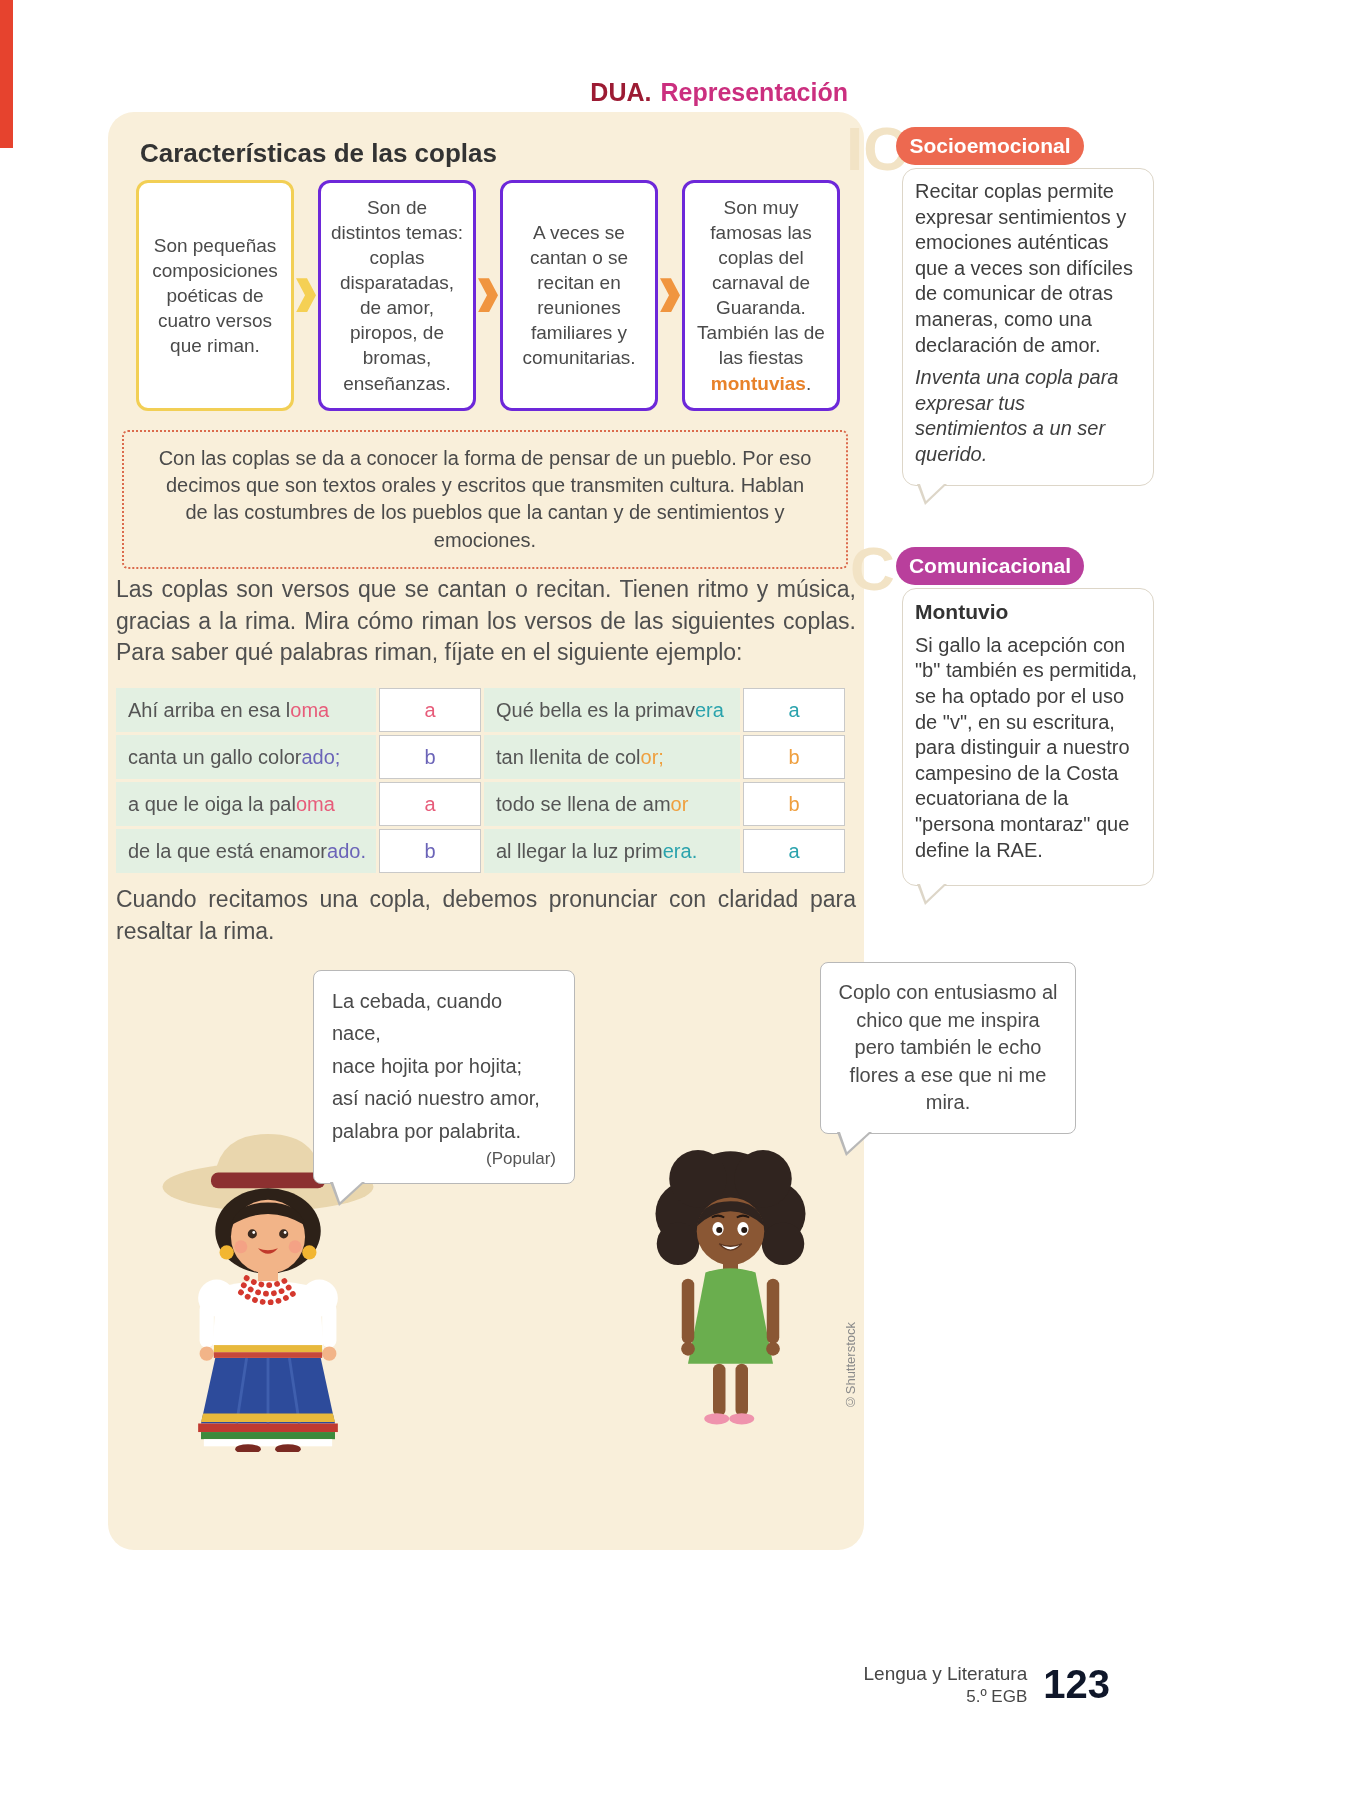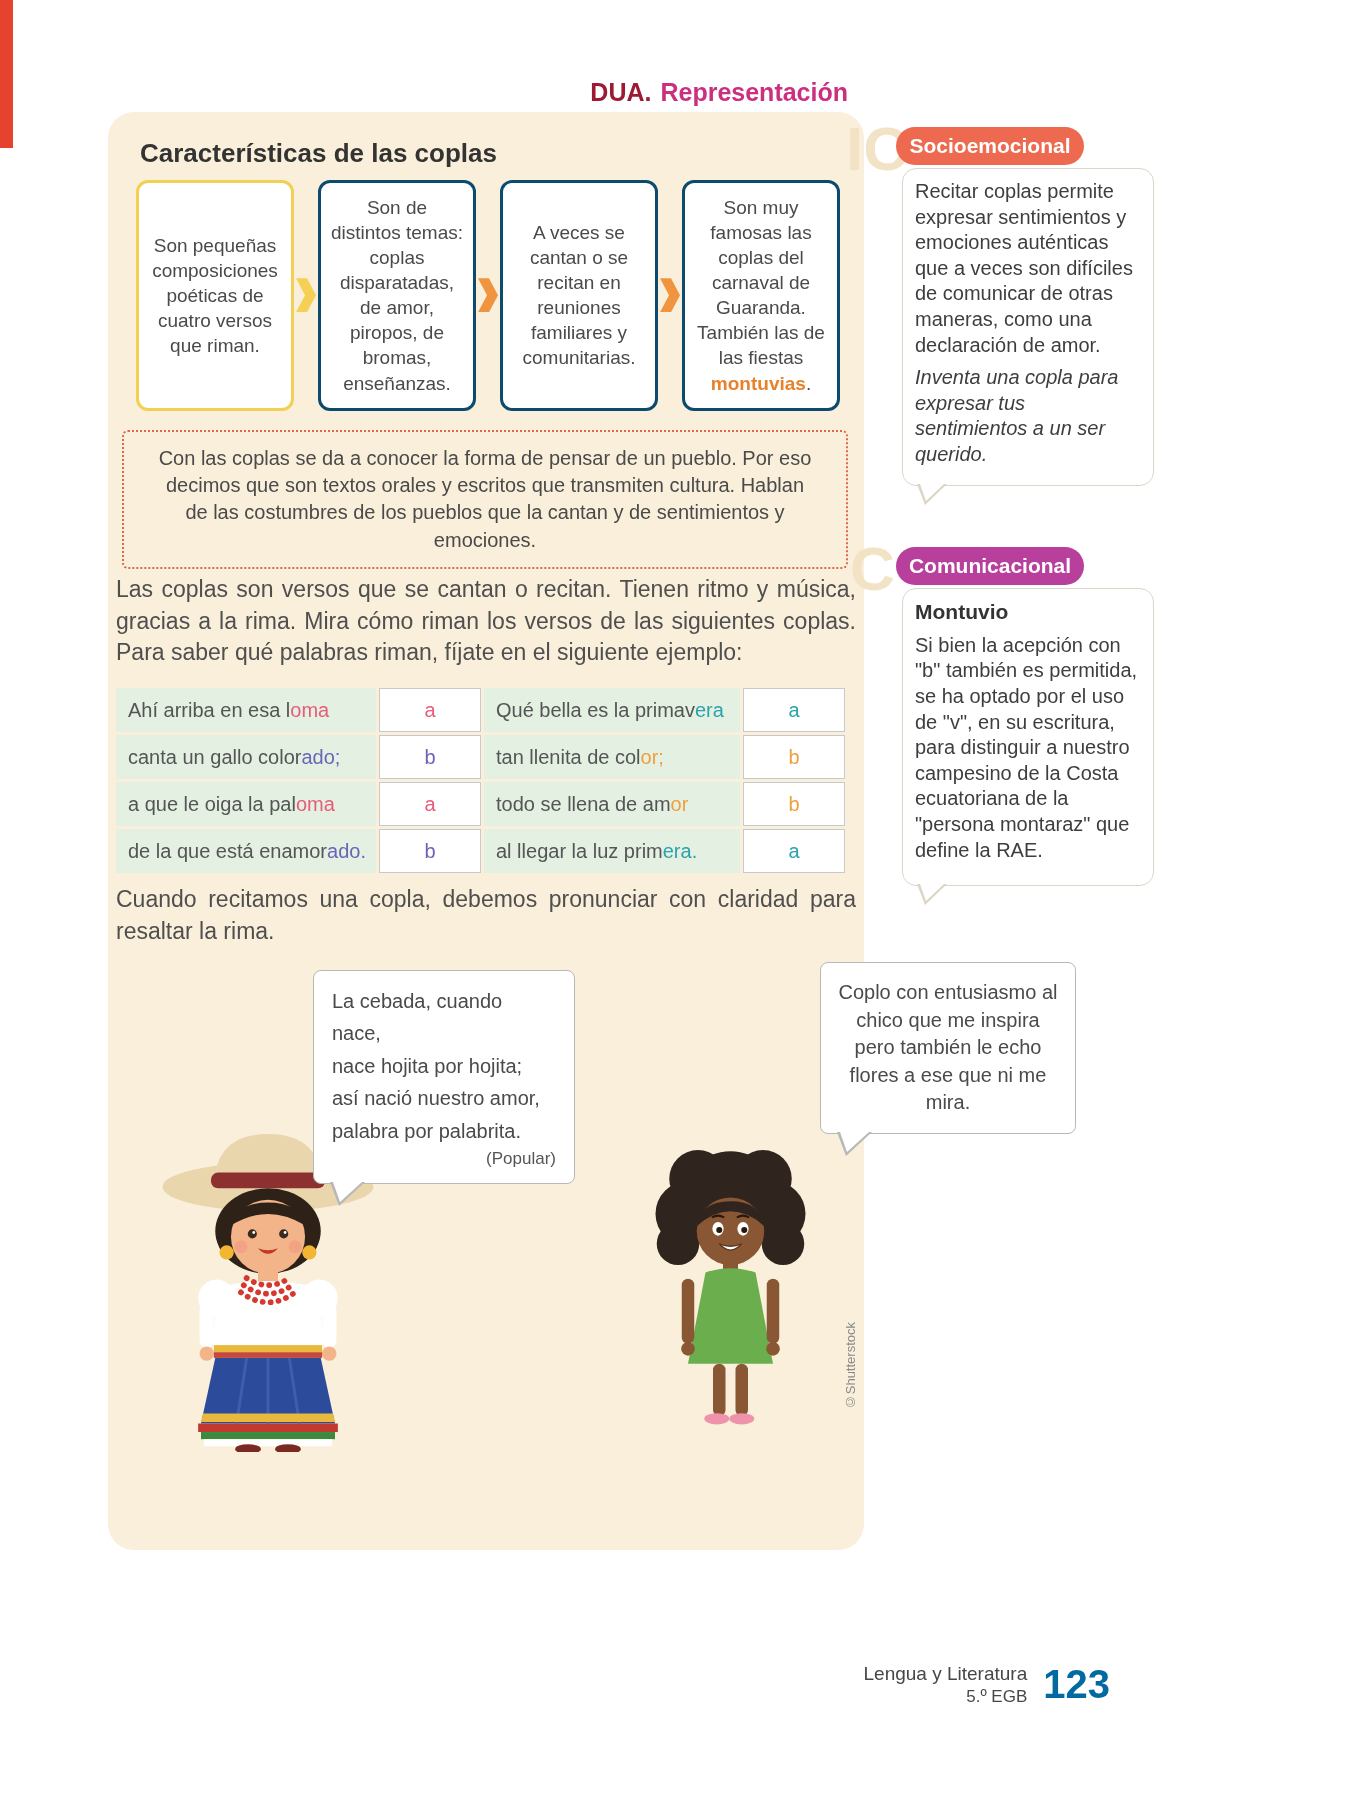--- a/index.html
+++ b/index.html
@@ -17,21 +17,21 @@
            background:#f9efda; border-radius:26px; }
 
   .title { position:absolute; left:32px; top:26px; margin:0; font-size:26px;
            font-weight:bold; color:#333333; }
 
   .cards { position:absolute; left:28px; top:68px; width:704px; display:flex; align-items:stretch; }
   .card  { flex:1 1 0; background:#ffffff; border-radius:12px; padding:12px 9px;
            display:flex; align-items:center; justify-content:center; text-align:center;
            font-size:19px; line-height:1.32; color:#4a4a4a; min-height:214px; box-sizing:border-box; }
   .card--yellow { border:3px solid #f2cf55; }
-  .card--orange { border:3px solid #0c4a6e;align-items:center; }
+  .card--orange { border:3px solid #6d28d9;align-items:center; }
   .chevron { width:20px; height:34px; align-self:center; margin:0 2px; flex:0 0 auto;
              clip-path: polygon(0 0, 55% 0, 100% 50%, 55% 100%, 0 100%, 45% 50%); }
   .chevron--yellow { background:#f5d054; }
   .chevron--orange { background:#f0953f; }
   .hl-orange { color:#e8822a; font-weight:bold; }
 
   .note-box { position:absolute; left:14px; top:318px; width:726px; box-sizing:border-box;
               border:2px dotted #db6a4c; border-radius:6px; padding:13px 34px;
               text-align:center; font-size:20px; line-height:1.36; color:#4a4a4a; }
 
@@ -85,21 +85,21 @@
   .side-box--socio  { left:870px; top:168px; min-height:288px; }
   .side-box--comuni { left:870px; top:588px; min-height:298px; }
   .side-box p { margin:0 0 7px 0; }
   .side-italic { font-style:italic; }
   .side-heading { font-weight:bold; font-size:21px; margin:0 0 6px 0; color:#333333; }
 
   .footer { position:absolute; left:760px; top:1662px; width:350px; display:flex;
             justify-content:flex-end; align-items:center; gap:16px; }
   .footer-meta { text-align:right; font-size:19px; color:#474747; line-height:1.25; }
   .footer-grade { font-size:17px; }
-  .footer-page { font-size:40px; font-weight:bold; color:#0369a1; }
+  .footer-page { font-size:40px; font-weight:bold; color:#0f172a; }
 </style>
 </head>
 <body>
 
 <div class="page">
 
   <div class="red-bar"></div>
 
   <div class="dua">
     <span class="dua-main">DUA.</span><span class="dua-sub">Representación</span>
@@ -268,21 +268,21 @@
   <div class="badge badge--socio">Socioemocional</div>
   <div class="side-box side-box--socio">
     <p>Recitar coplas permite expresar sentimientos y emociones auténticas que a veces son difíciles de comunicar de otras maneras, como una declaración de amor.</p>
     <p class="side-italic">Inventa una copla para expresar tus sentimientos a un ser querido.</p>
   </div>
 
   <div class="side-glyph glyph-comuni">C</div>
   <div class="badge badge--comuni">Comunicacional</div>
   <div class="side-box side-box--comuni">
     <p class="side-heading">Montuvio</p>
-    <p>Si bien la acepción con "b" también es permitida, se ha optado por el uso de "v", en su escritura, para distinguir a nuestro campesino de la Costa ecuatoriana de la "persona montaraz" que define la RAE.</p>
+    <p>Si gallo la acepción con "b" también es permitida, se ha optado por el uso de "v", en su escritura, para distinguir a nuestro campesino de la Costa ecuatoriana de la "persona montaraz" que define la RAE.</p>
   </div>
 
   <div class="footer">
     <div class="footer-meta">
       <div>Lengua y Literatura</div>
       <div class="footer-grade">5.º EGB</div>
     </div>
     <div class="footer-page">123</div>
   </div>
 

